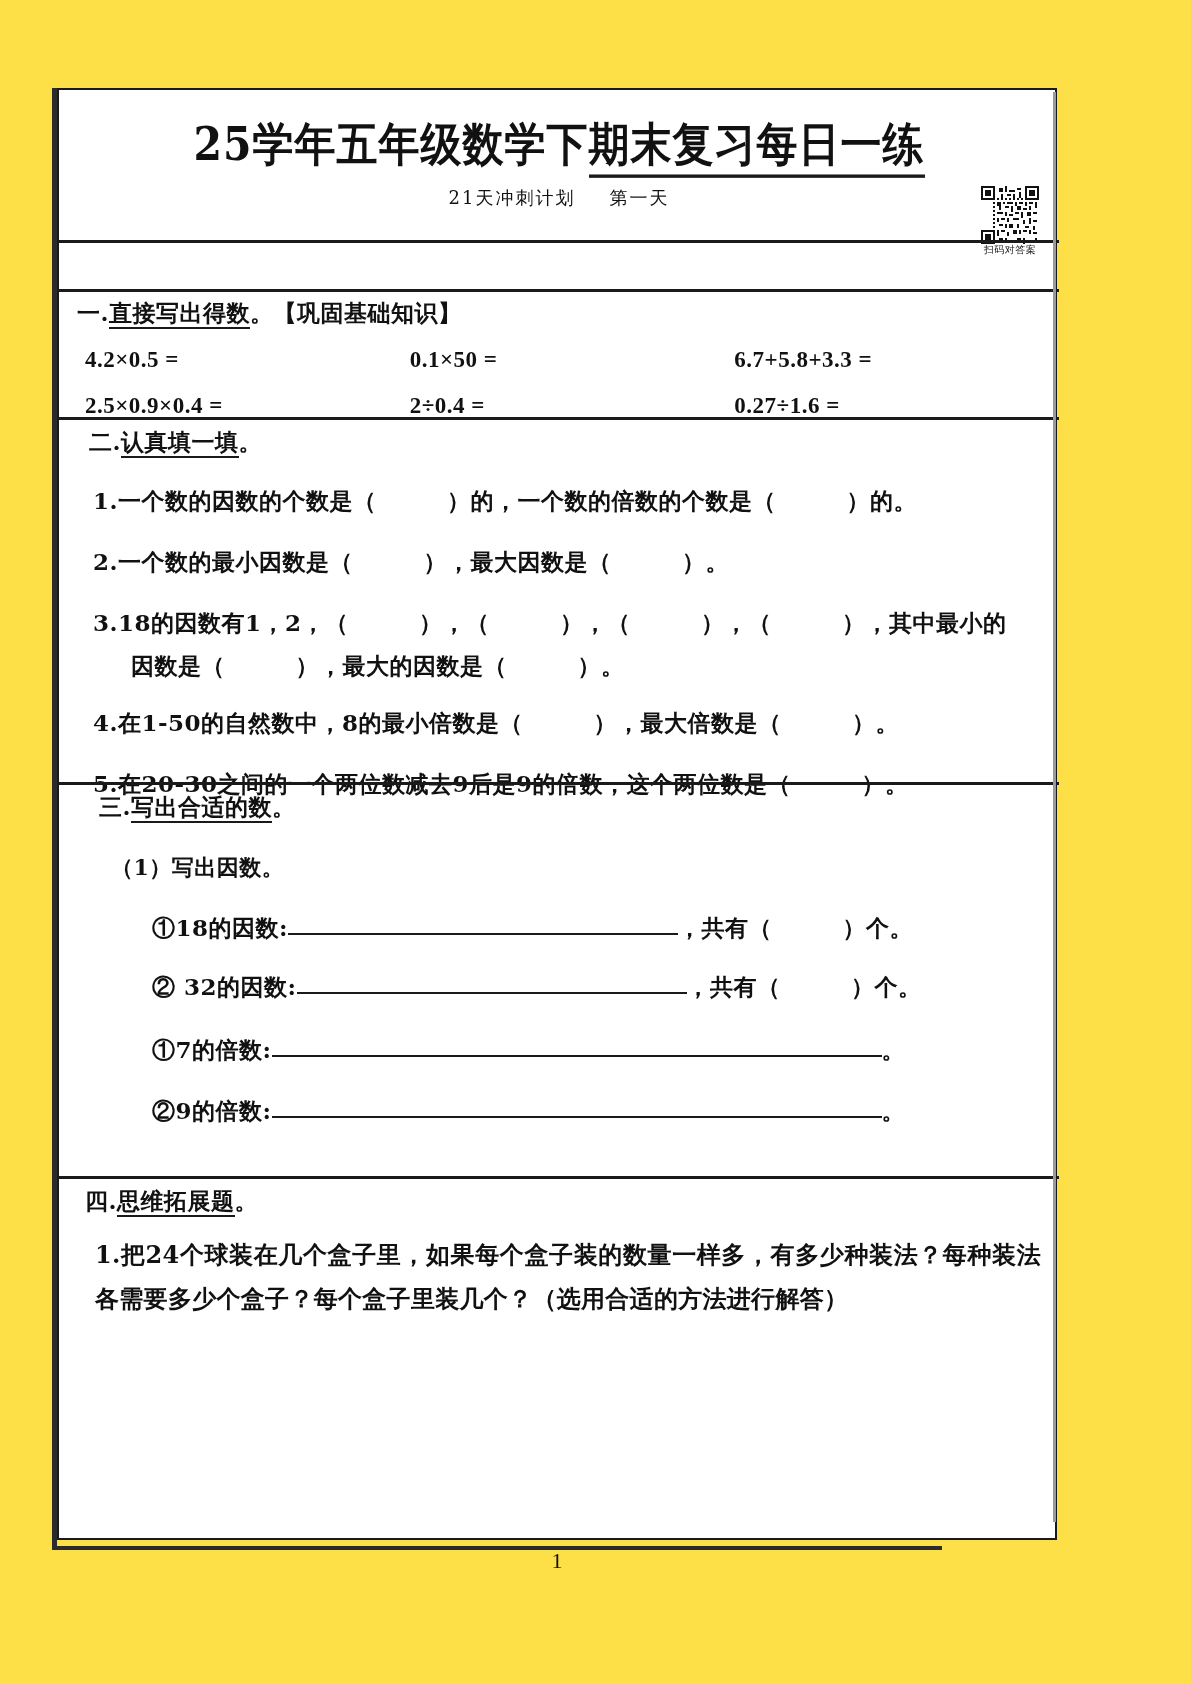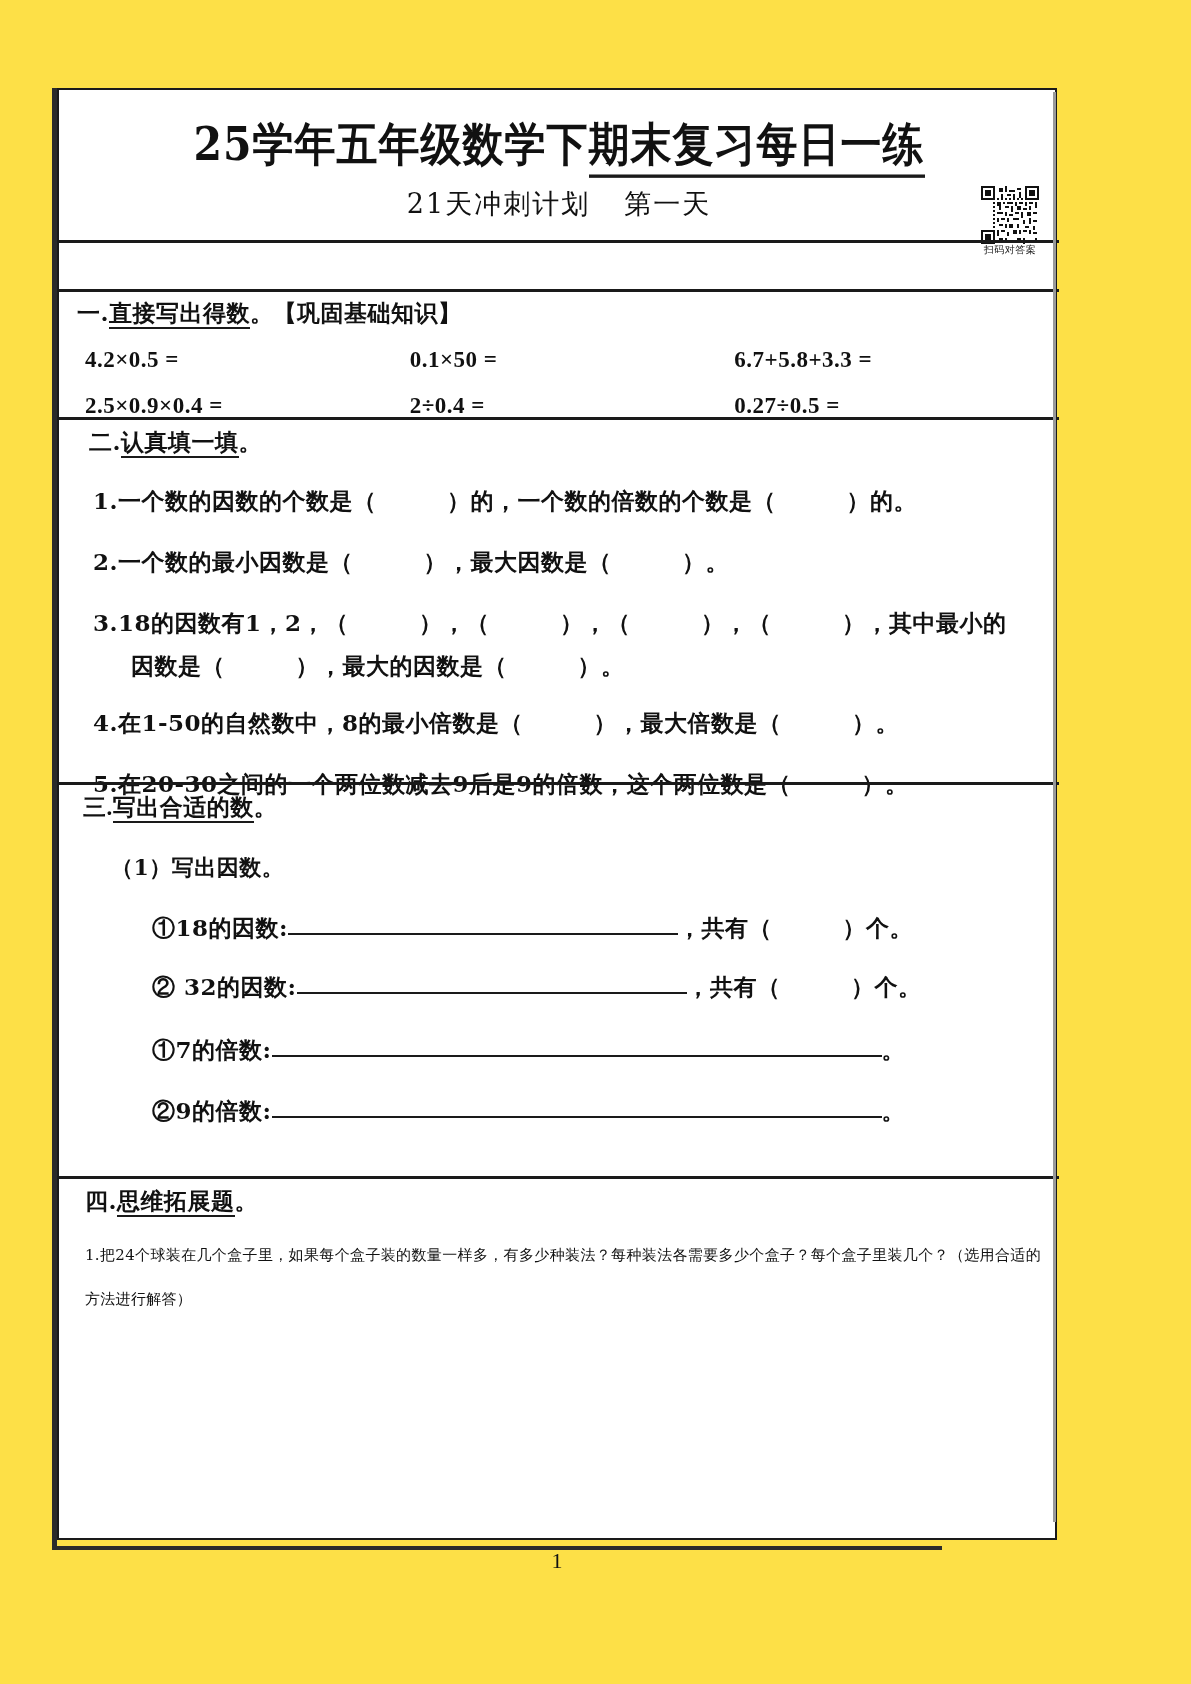--- a/index.html
+++ b/index.html
@@ -93,21 +93,21 @@
   }
 
   .subtitle-row {
     position: absolute;
     left: 0; top: 96px;
     width: 1000px;
     text-align: center;
   }
   .subtitle {
     font-family: "DejaVu Serif", "Liberation Serif", serif;
-    font-size: 27px;
+    font-size: 18px;
     letter-spacing: 2px;
     font-weight: 500;
   }
   .subtitle .gap { display: inline-block; width: 34px; }
 
   
   .qr-wrap {
     position: absolute;
     left: 918px;
     top: 96px;
@@ -214,25 +214,25 @@
   .rule {
     display: inline-block;
     border-bottom: 2px solid #1a1a1a;
     height: 20px;
   }
   .rule.w390 { width: 390px; }
   .rule.w610 { width: 610px; }
 
   .para {
     font-family: "DejaVu Serif", "Liberation Serif", serif;
-    font-weight: normal;
-    font-size: 15px;
+    font-weight: bold;
+    font-size: 24px;
     letter-spacing: 0.3px;
     line-height: 44px;
-    padding-left: 26px;
+    padding-left: 36px;
     padding-right: 18px;
     text-align: justify;
   }
 
   .pagenum {
     position: absolute;
     left: 0;
     top: 1548px;
     width: 1000px;
     text-align: center;
@@ -373,42 +373,42 @@
         <span>一.</span><span class="u">直接写出得数</span><span>。【巩固基础知识】</span>
       </div>
       <div class="calc-row" style="margin-top:18px;">
         <span class="calc-cell">4.2×0.5 =</span>
         <span class="calc-cell">0.1×50 =</span>
         <span class="calc-cell">6.7+5.8+3.3 =</span>
       </div>
       <div class="calc-row" style="margin-top:20px;">
         <span class="calc-cell">2.5×0.9×0.4 =</span>
         <span class="calc-cell">2÷0.4 =</span>
-        <span class="calc-cell">0.27÷0.5 =</span>
+        <span class="calc-cell">0.27÷1.6 =</span>
       </div>
     </div>
 
     <div class="hr" style="top:327px;"></div>
 
     <div class="section" style="top:337px;">
       <div class="sec-head" style="padding-left:30px;">
         <span>二.</span><span class="u">认真填一填</span><span>。</span>
       </div>
       <div class="q" style="margin-top:28px;">1.一个数的因数的个数是（　　　）的，一个数的倍数的个数是（　　　）的。</div>
       <div class="q" style="margin-top:30px;">2.一个数的最小因数是（　　　），最大因数是（　　　）。</div>
       <div class="q" style="margin-top:30px;">3.18的因数有1，2，（　　　），（　　　），（　　　），（　　　），其中最小的</div>
       <div class="q indent" style="margin-top:12px;">因数是（　　　），最大的因数是（　　　）。</div>
       <div class="q" style="margin-top:26px;">4.在1-50的自然数中，8的最小倍数是（　　　），最大倍数是（　　　）。</div>
       <div class="q" style="margin-top:30px;">5.在20-30之间的一个两位数减去9后是9的倍数，这个两位数是（　　　）。</div>
     </div>
 
     <div class="hr" style="top:692px;"></div>
 
     <div class="section" style="top:702px;">
-      <div class="sec-head" style="padding-left:24px;font-family:Liberation Serif, serif;">
+      <div class="sec-head" style="padding-left:40px;">
         <span>三.</span><span class="u">写出合适的数</span><span>。</span>
       </div>
 
       <div class="sub" style="margin-top:30px;">（1）写出因数。</div>
 
       <div class="item" style="margin-top:30px;">
         <span>①18的因数:</span>
           <span class="rule w390"></span>
           <span>，共有（　　　）个。</span>
       </div>

